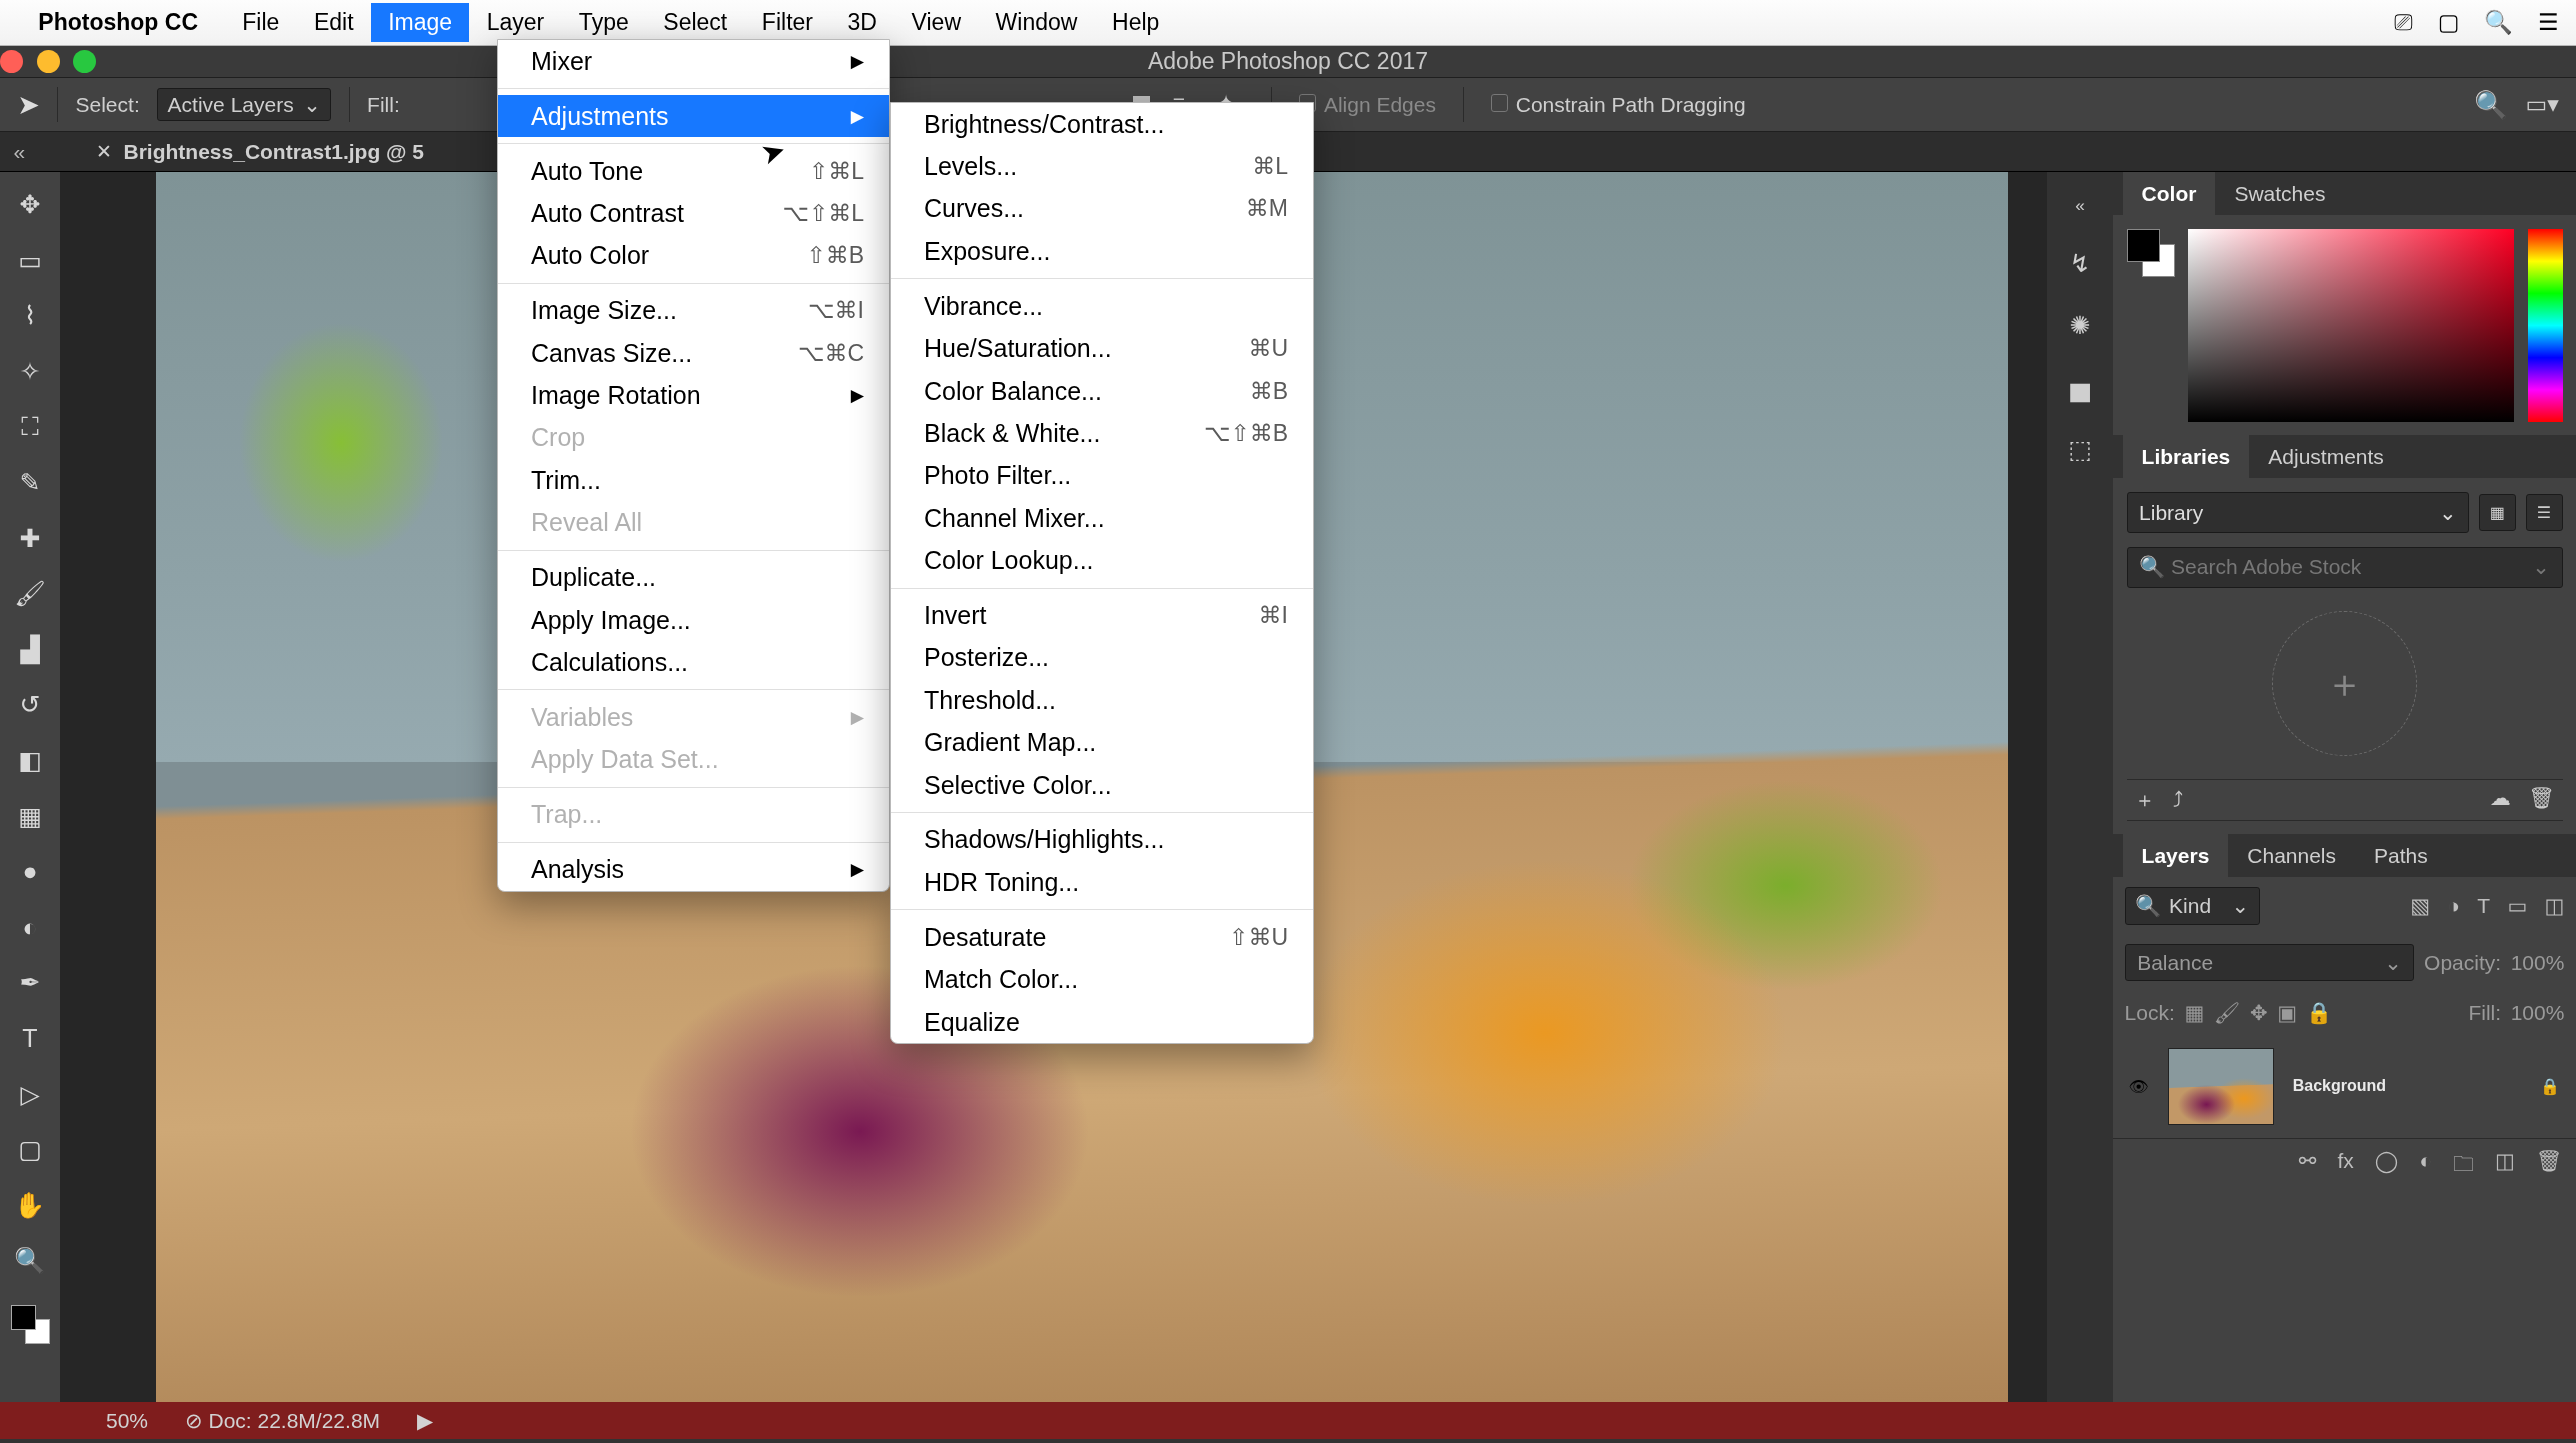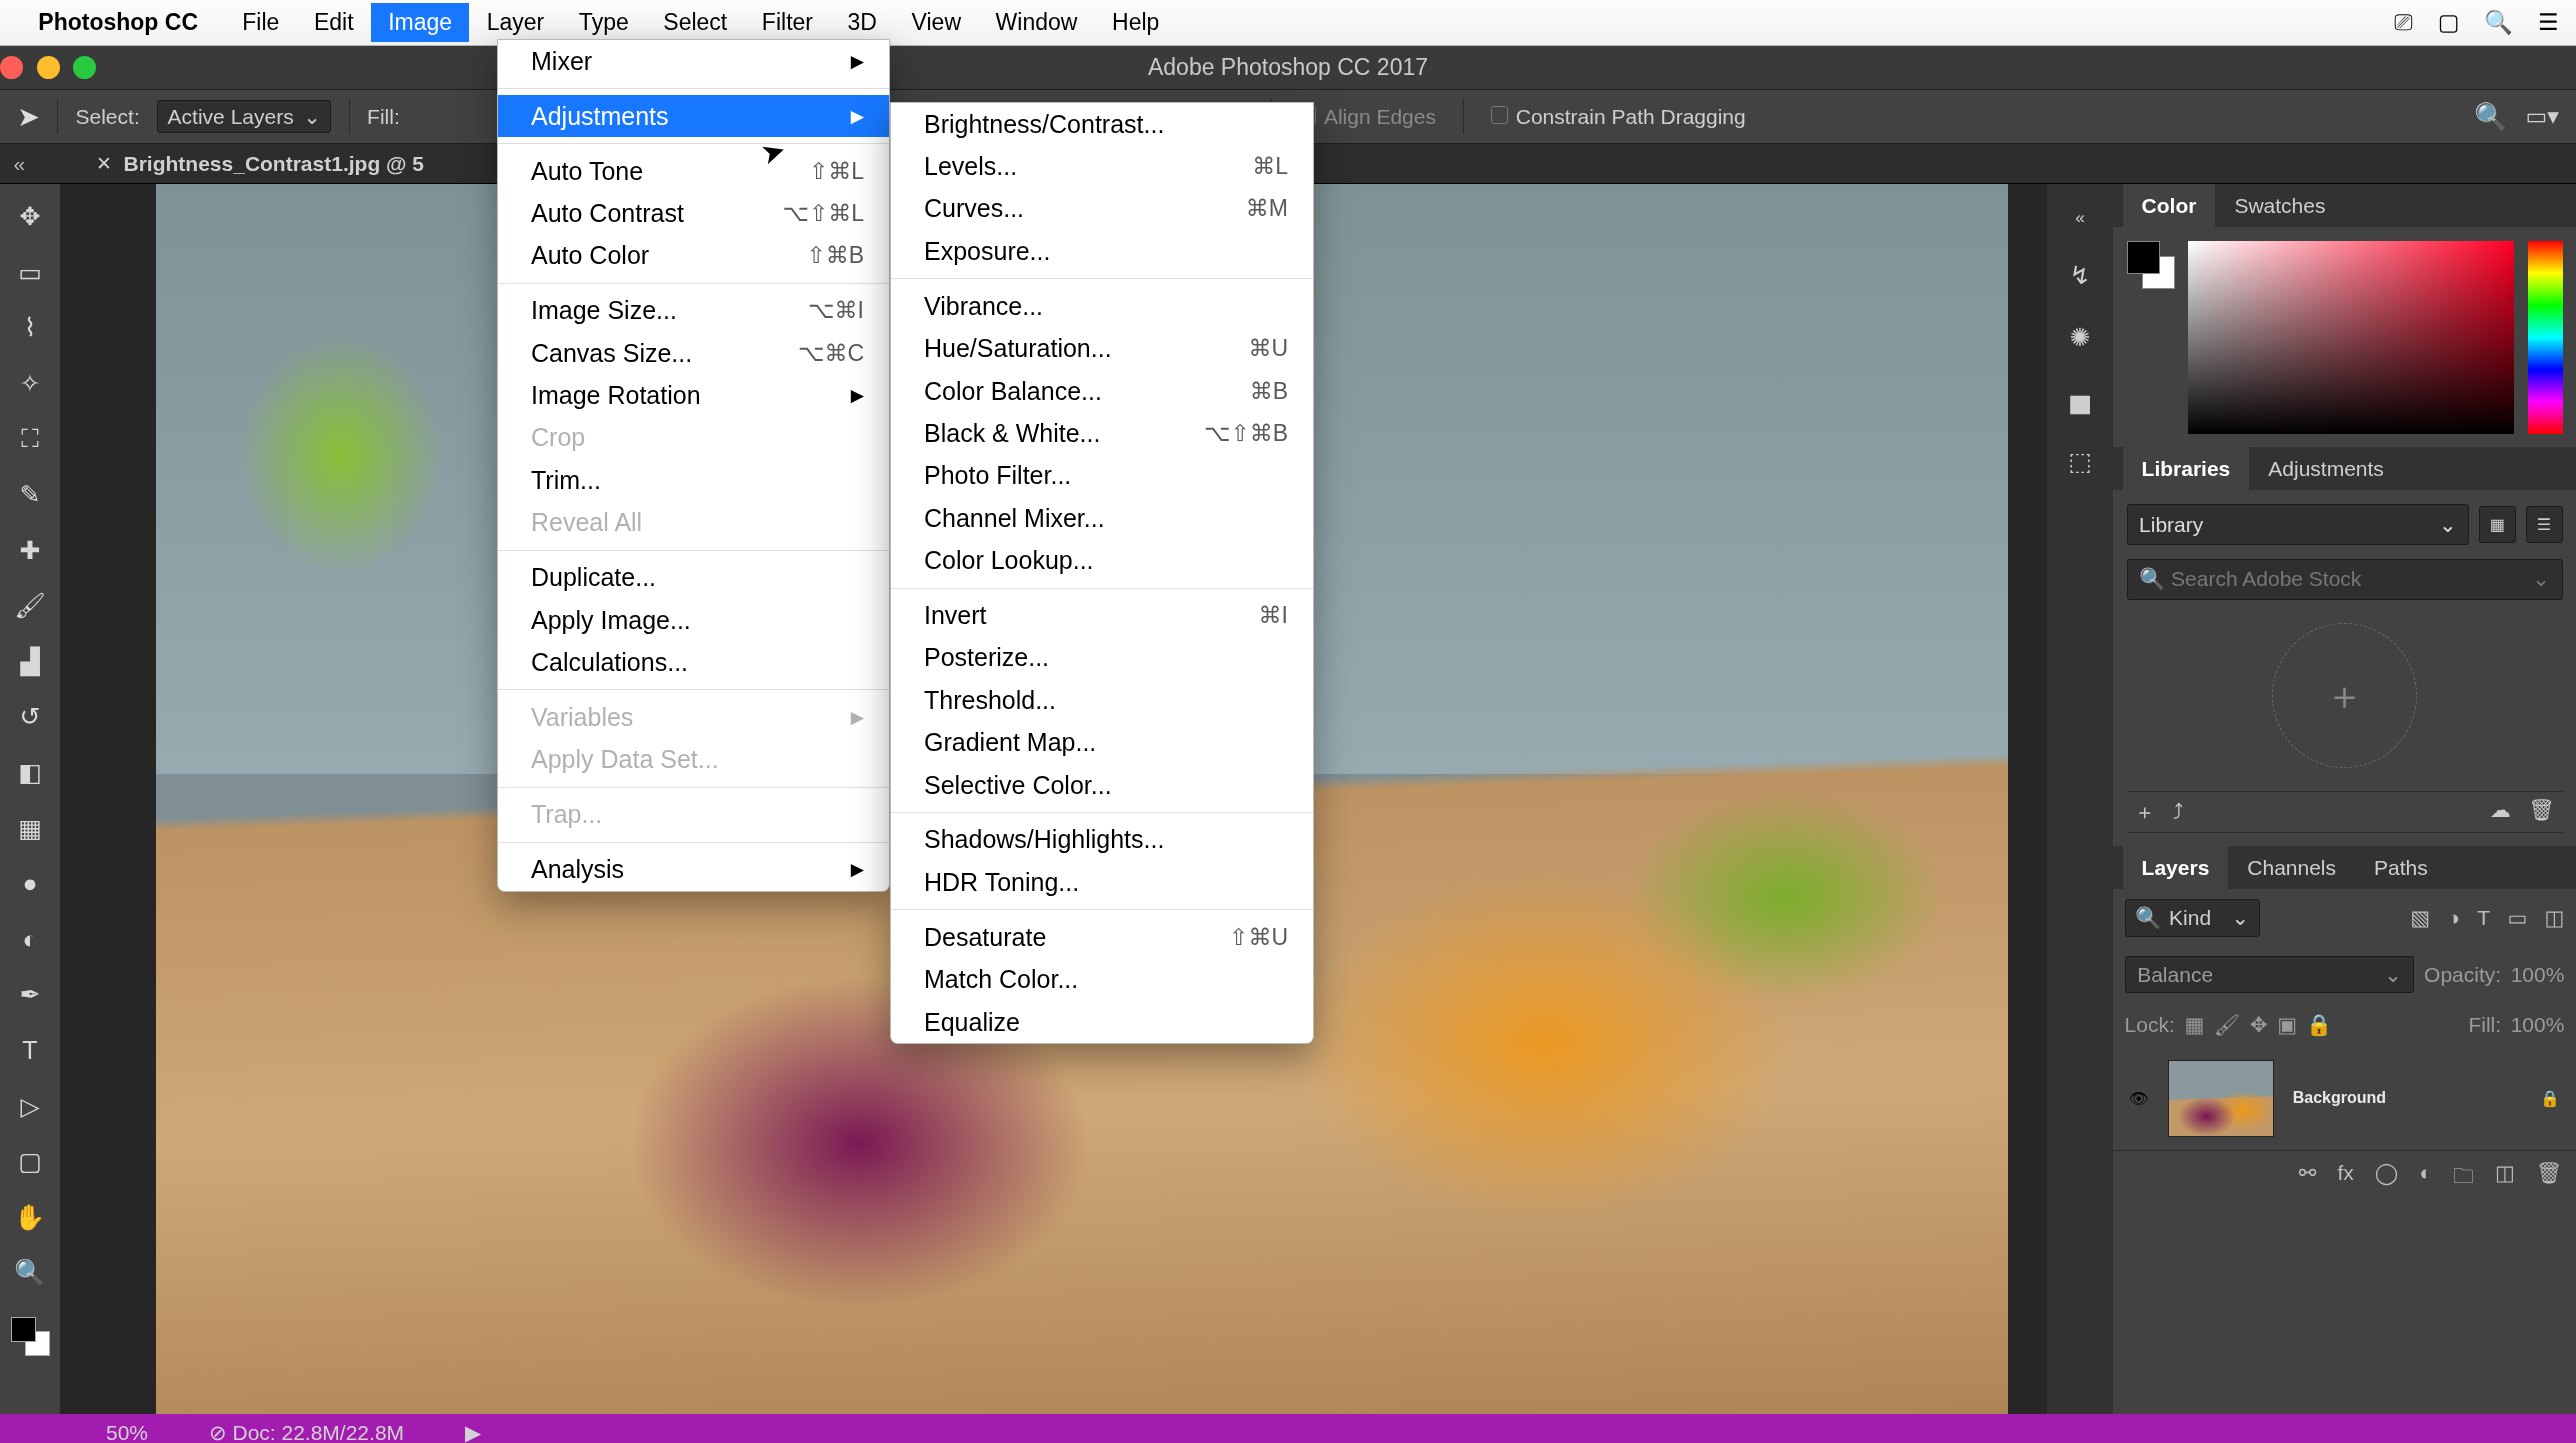--- a/index.html
+++ b/index.html
@@ -8,21 +8,21 @@
 
 .mac-menubar { height:46px; background:linear-gradient(#fdfdfd,#f2f2f2); display:flex; align-items:center; padding:0 17.3px; font-size:23px; color:#000; border-bottom:1px solid #b5b5b5; }
 .mac-menubar .apple { font-size:25px; margin-right:21px; }
 .mac-menubar .app-name { font-weight:600; margin-right:27px; }
 .mac-menubar .menu { padding:5.8px 17.3px; cursor:default; }
 .mac-menubar .menu.active { background:#1778ff; color:#fff; }
 .mac-menubar .spacer { flex:1; }
 .mac-menubar .sysicon { margin-left:25px; font-size:23px; }
 
 
-.window-chrome { height:44px; background:#3a3a3a; display:flex; align-items:center; color:#d9d9d9; font-size:25px; position:relative; border-bottom:1px solid #1f1f1f; }
+.window-chrome { height:32px; background:#3a3a3a; display:flex; align-items:center; color:#d9d9d9; font-size:25px; position:relative; border-bottom:1px solid #1f1f1f; }
 .traffic { width:23px; height:23px; border-radius:50%; margin-right:13.5px; }
 .traffic.red{background:#ff5f57;} .traffic.yellow{background:#febc2e;} .traffic.green{background:#28c840;}
 .window-chrome .title { position:absolute; left:50%; transform:translateX(-50%); font-size:23px; color:#c9c9c9; }
 
 
 .options-bar { height:54px; background:#424242; display:flex; align-items:center; padding:0 17.3px; color:#cfcfcf; font-size:21px; border-bottom:1px solid #1f1f1f; gap:17.3px; }
 .options-bar .sel { background:#2f2f2f; border:1px solid #1a1a1a; padding:3.9px 9.6px; border-radius:2.9px; display:flex; align-items:center; gap:9.6px; }
 .options-bar .chk { width:17.3px; height:17.3px; border:1px solid #777; border-radius:2.9px; display:inline-block; margin-right:7.7px; }
 .options-bar .optspacer { flex:1; }
 .options-bar .sq { width:27px; height:27px; display:inline-block; }
@@ -86,21 +86,21 @@
 .layers-panel .layer-item { display:flex; align-items:center; gap:19px; padding:13.5px 15.4px; }
 .layers-panel .thumb { width:106px; height:77px; background:
   radial-gradient(ellipse 42px 29px at 36% 74%, rgba(120,22,82,1), rgba(120,22,82,0) 68%),
   radial-gradient(ellipse 46px 31px at 72% 66%, rgba(236,152,30,1), rgba(236,152,30,0) 66%),
   linear-gradient(178deg, rgba(0,0,0,0) 49%, rgba(194,152,103,1) 50%),
   linear-gradient(#89999d,#89999d);
   border:1px solid #222; }
 .layers-panel .foot { display:flex; gap:21px; justify-content:flex-end; padding:9.6px 13.5px; color:#bdbdbd; font-size:21px; border-top:1px solid #2a2a2a; }
 
 
-.status-bar { height:37px; background:#a21caf; display:flex; align-items:center; padding-left:106px; gap:61px; color:#d2d2d2; font-size:21px; }
+.status-bar { height:37px; background:#7f1d1d; display:flex; align-items:center; padding-left:106px; gap:37px; color:#d2d2d2; font-size:21px; }
 
 
 .dropdown { position:absolute; background:#fff; color:#000; font-size:25px; border:1px solid #b9b9b9; border-radius:0 0 7.7px 7.7px; box-shadow:0 13.5px 37px rgba(0,0,0,.35); z-index:1000; }
 .dropdown .item { display:flex; justify-content:space-between; align-items:center; padding:6.7px 25px 6.7px 33px; white-space:nowrap; }
 .dropdown .item.dis { color:#b1b1b1; }
 .dropdown .item.active { background:#1778ff; color:#fff; }
 .dropdown .sep { height:1px; background:#dfdfdf; margin:5.8px 0; }
 .dropdown .shortcut { color:#5a5a5a; margin-left:54px; font-size:23px; }
 .dropdown .arrow { font-size:17.3px; }
 

